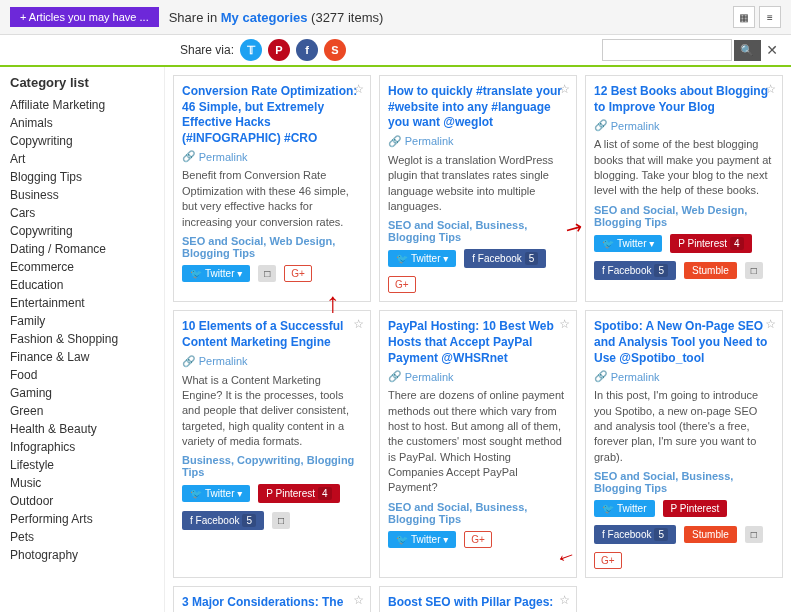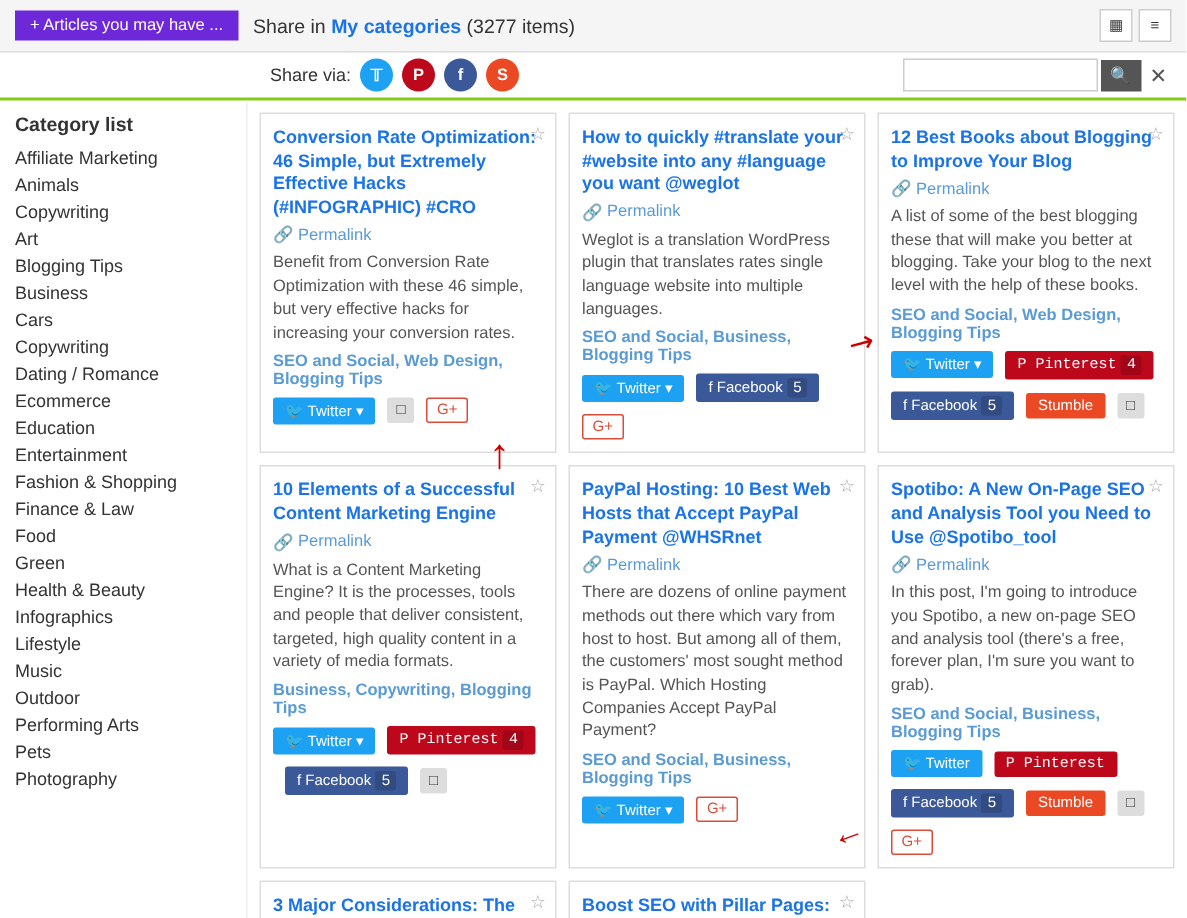--- a/index.html
+++ b/index.html
@@ -185,21 +185,20 @@
     }
     .btn-pinterest {
       background: #bd081c;
       color: #fff;
       border: none;
       padding: 3px 8px;
       font-size: 10px;
       cursor: pointer;
       display: flex; align-items: center; gap: 3px;
       border-radius: 2px;
-      font-family: Liberation Mono, monospace;
     }
     .btn-stumble {
       background: #eb4924;
       color: #fff;
       border: none;
       padding: 3px 8px;
       font-size: 10px;
       cursor: pointer;
       border-radius: 2px;
     }
@@ -273,23 +272,25 @@
       <li>Copywriting</li>
       <li>Art</li>
       <li>Blogging Tips</li>
       <li>Business</li>
       <li>Cars</li>
       <li>Copywriting</li>
       <li>Dating / Romance</li>
       <li>Ecommerce</li>
       <li>Education</li>
       <li>Entertainment</li>
+      <li>Family</li>
       <li>Fashion &amp; Shopping</li>
       <li>Finance &amp; Law</li>
       <li>Food</li>
+      <li>Gaming</li>
       <li>Green</li>
       <li>Health &amp; Beauty</li>
       <li>Infographics</li>
       <li>Lifestyle</li>
       <li>Music</li>
       <li>Outdoor</li>
       <li>Performing Arts</li>
       <li>Pets</li>
       <li>Photography</li>
     </ul>
@@ -329,21 +330,21 @@
           <button class="btn-gplus">G+</button>
         </div>
       </div>
 
       <div class="card">
         <span class="share-star">☆</span>
         <div class="card-title">12 Best Books about Blogging to Improve Your Blog</div>
         <div class="permalink">
           <span>🔗</span> Permalink
         </div>
-        <div class="card-desc">A list of some of the best blogging these that will make you better at blogging. Take your blog to the next level with the help of these books.</div>
+        <div class="card-desc">A list of some of the best blogging books that will make you payment at blogging. Take your blog to the next level with the help of these books.</div>
         <div class="card-tags">SEO and Social, Web Design, Blogging Tips</div>
         <div class="card-actions">
           <button class="btn-twitter">🐦 Twitter ▾</button>
           <button class="btn-pinterest">P Pinterest <span class="btn-count">4</span></button>
           <button class="btn-facebook">f Facebook <span class="btn-count">5</span></button>
           <button class="btn-stumble">Stumble</button>
           <button class="btn-more">□</button>
         </div>
 
         <div style="position:absolute; top:140px; left:-20px; color:#cc0000; font-size:20px; transform:rotate(30deg); z-index:10; pointer-events:none;">↗</div>

